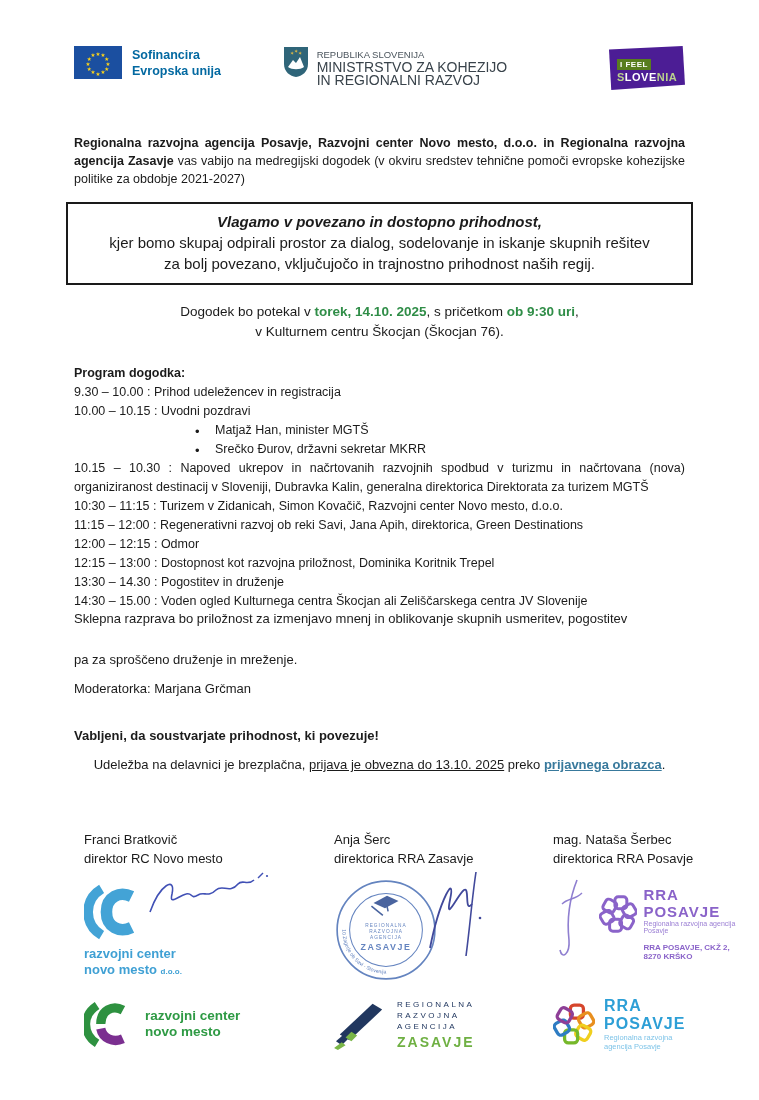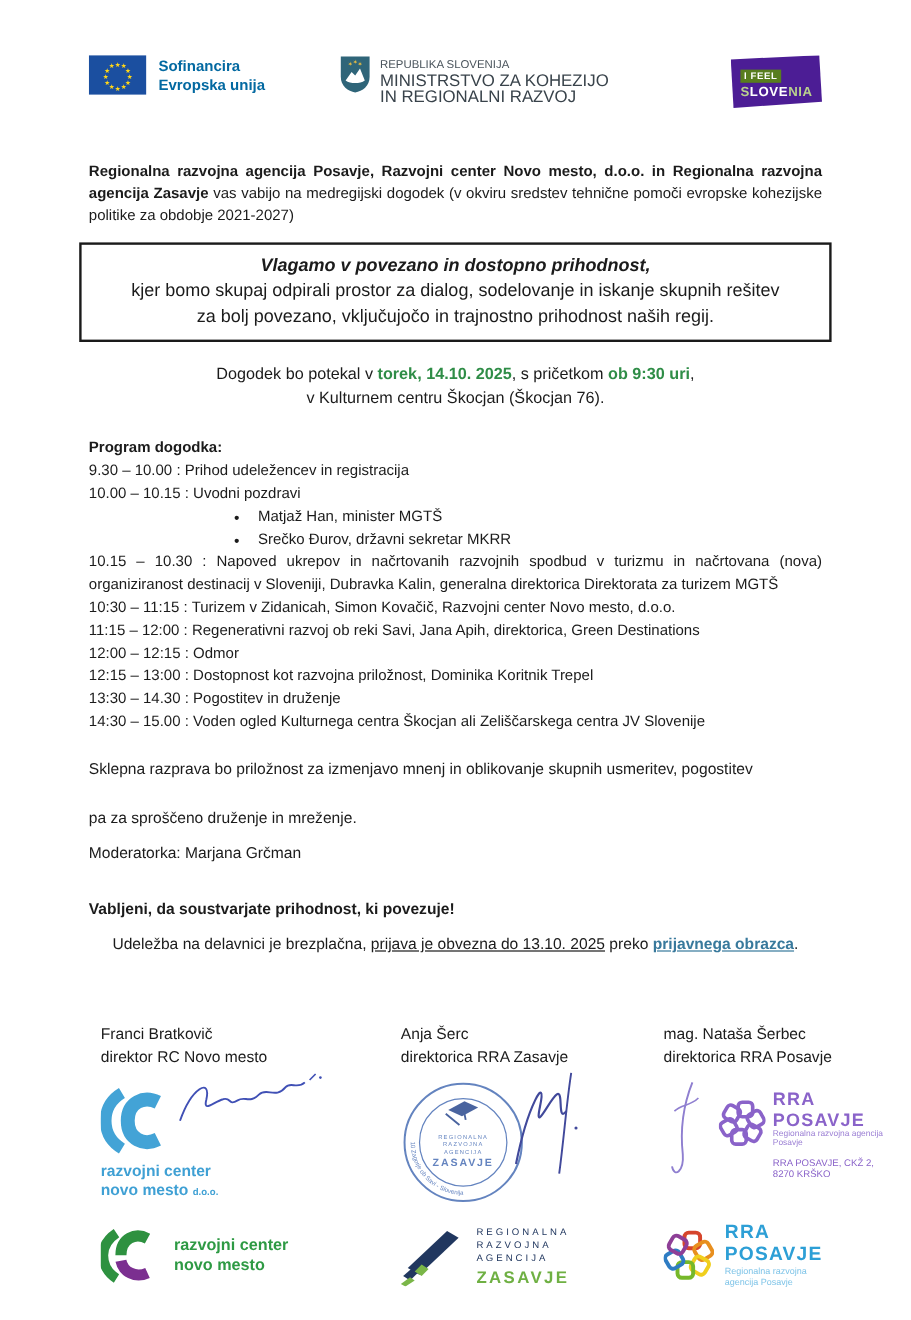--- a/index.html
+++ b/index.html
@@ -28,21 +28,21 @@
 
   .dateblock { text-align:center; margin-top:17px; font-size:13.5px; line-height:20px; }
   .green { color:#2f8d47; font-weight:bold; }
 
   .program { margin-top:22px; font-size:12.5px; line-height:19px; }
   .prog-heading { font-weight:bold; }
   .prog-line.just { text-align:justify; }
   .bullet { position:relative; padding-left:141px; }
   .bullet::before { content:"•"; position:absolute; left:121px; top:1px; font-size:13px; }
 
-  .closing1 { margin-top:22px; font-size:13px; }
+  .closing1 { font-size:13px; }
   .closing2 { margin-top:26px; font-size:13px; }
   .moderator { margin-top:14px; font-size:13px; }
   .invite { margin-top:32px; font-size:13px; font-weight:bold; }
   .reg { margin-top:14px; font-size:13px;text-align:center; }
   .u { text-decoration:underline; }
   .link { color:#38799c; font-weight:bold; text-decoration:underline; cursor:pointer; }
 
   
   .sig-grid { display:grid; grid-template-columns:236px 195px 1fr; margin-top:58px;gap:24px; }
   .sig-col1 { padding-left:10px; }
@@ -53,21 +53,21 @@
   .rc-stamp-text { color:#3fa0d4; font-weight:bold; font-size:13px; line-height:16px; margin-top:2px; }
   .rc-stamp-text .tiny { font-size:8px; font-weight:bold; }
   .rc-green-text { color:#2e9a44; font-weight:bold; font-size:13.5px; line-height:16px; }
 
   .zas-text .zl { font-size:8px; letter-spacing:2.5px; color:#21375f; line-height:11px; }
   .zas-text .zn { font-size:14px; font-weight:bold; color:#6fb043; letter-spacing:2px; margin-top:2px; }
 
   .pos-stamp-flex { display:flex; gap:6px; align-items:flex-start; position:absolute; left:46px; top:8px; }
   .pos-purple-title { color:#8a63c9; font-weight:bold; font-size:15px; letter-spacing:1px; line-height:17px; }
   .pos-purple-sub { color:#9b7fd4; font-size:7px; }
-  .pos-purple-addr { color:#8a63c9; font-size:8px; font-weight:normal; margin-top:9px; }
+  .pos-purple-addr { color:#8a63c9; font-size:8px; font-weight:bold; margin-top:9px; }
   .pos-blue-title { color:#2d9fd6; font-weight:bold; font-size:16px; letter-spacing:1px; line-height:18px; }
   .pos-blue-sub { color:#7fc4e8; font-size:7.5px; }
 
   svg { display:block; }
 </style>
 </head>
 <body>
 
 <div class="page">
 

